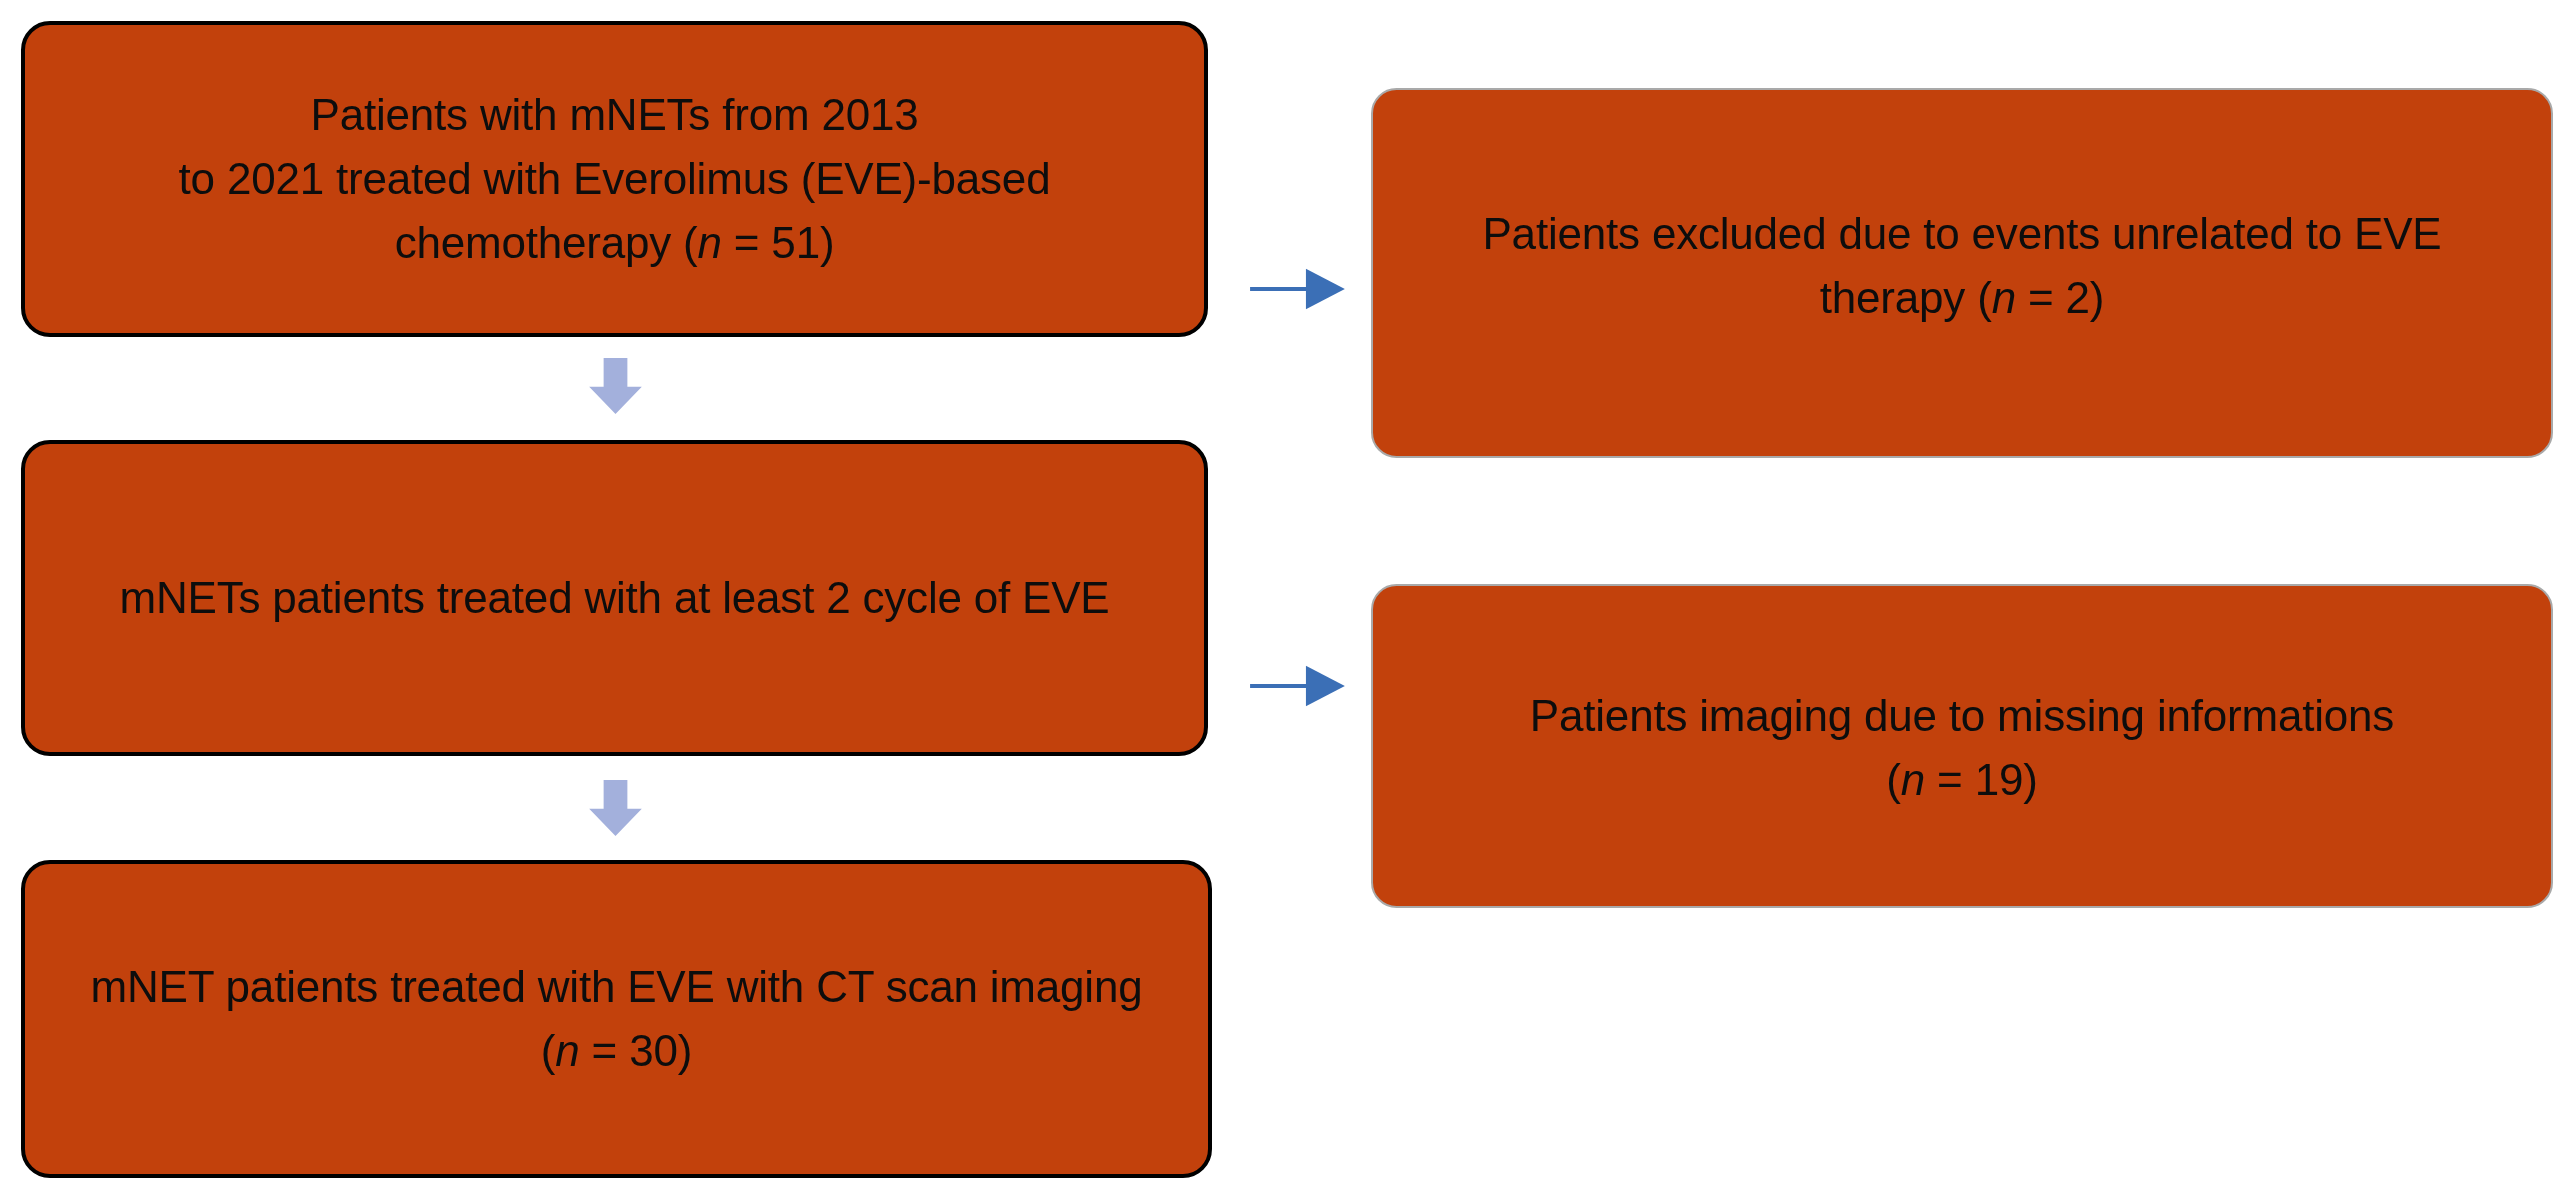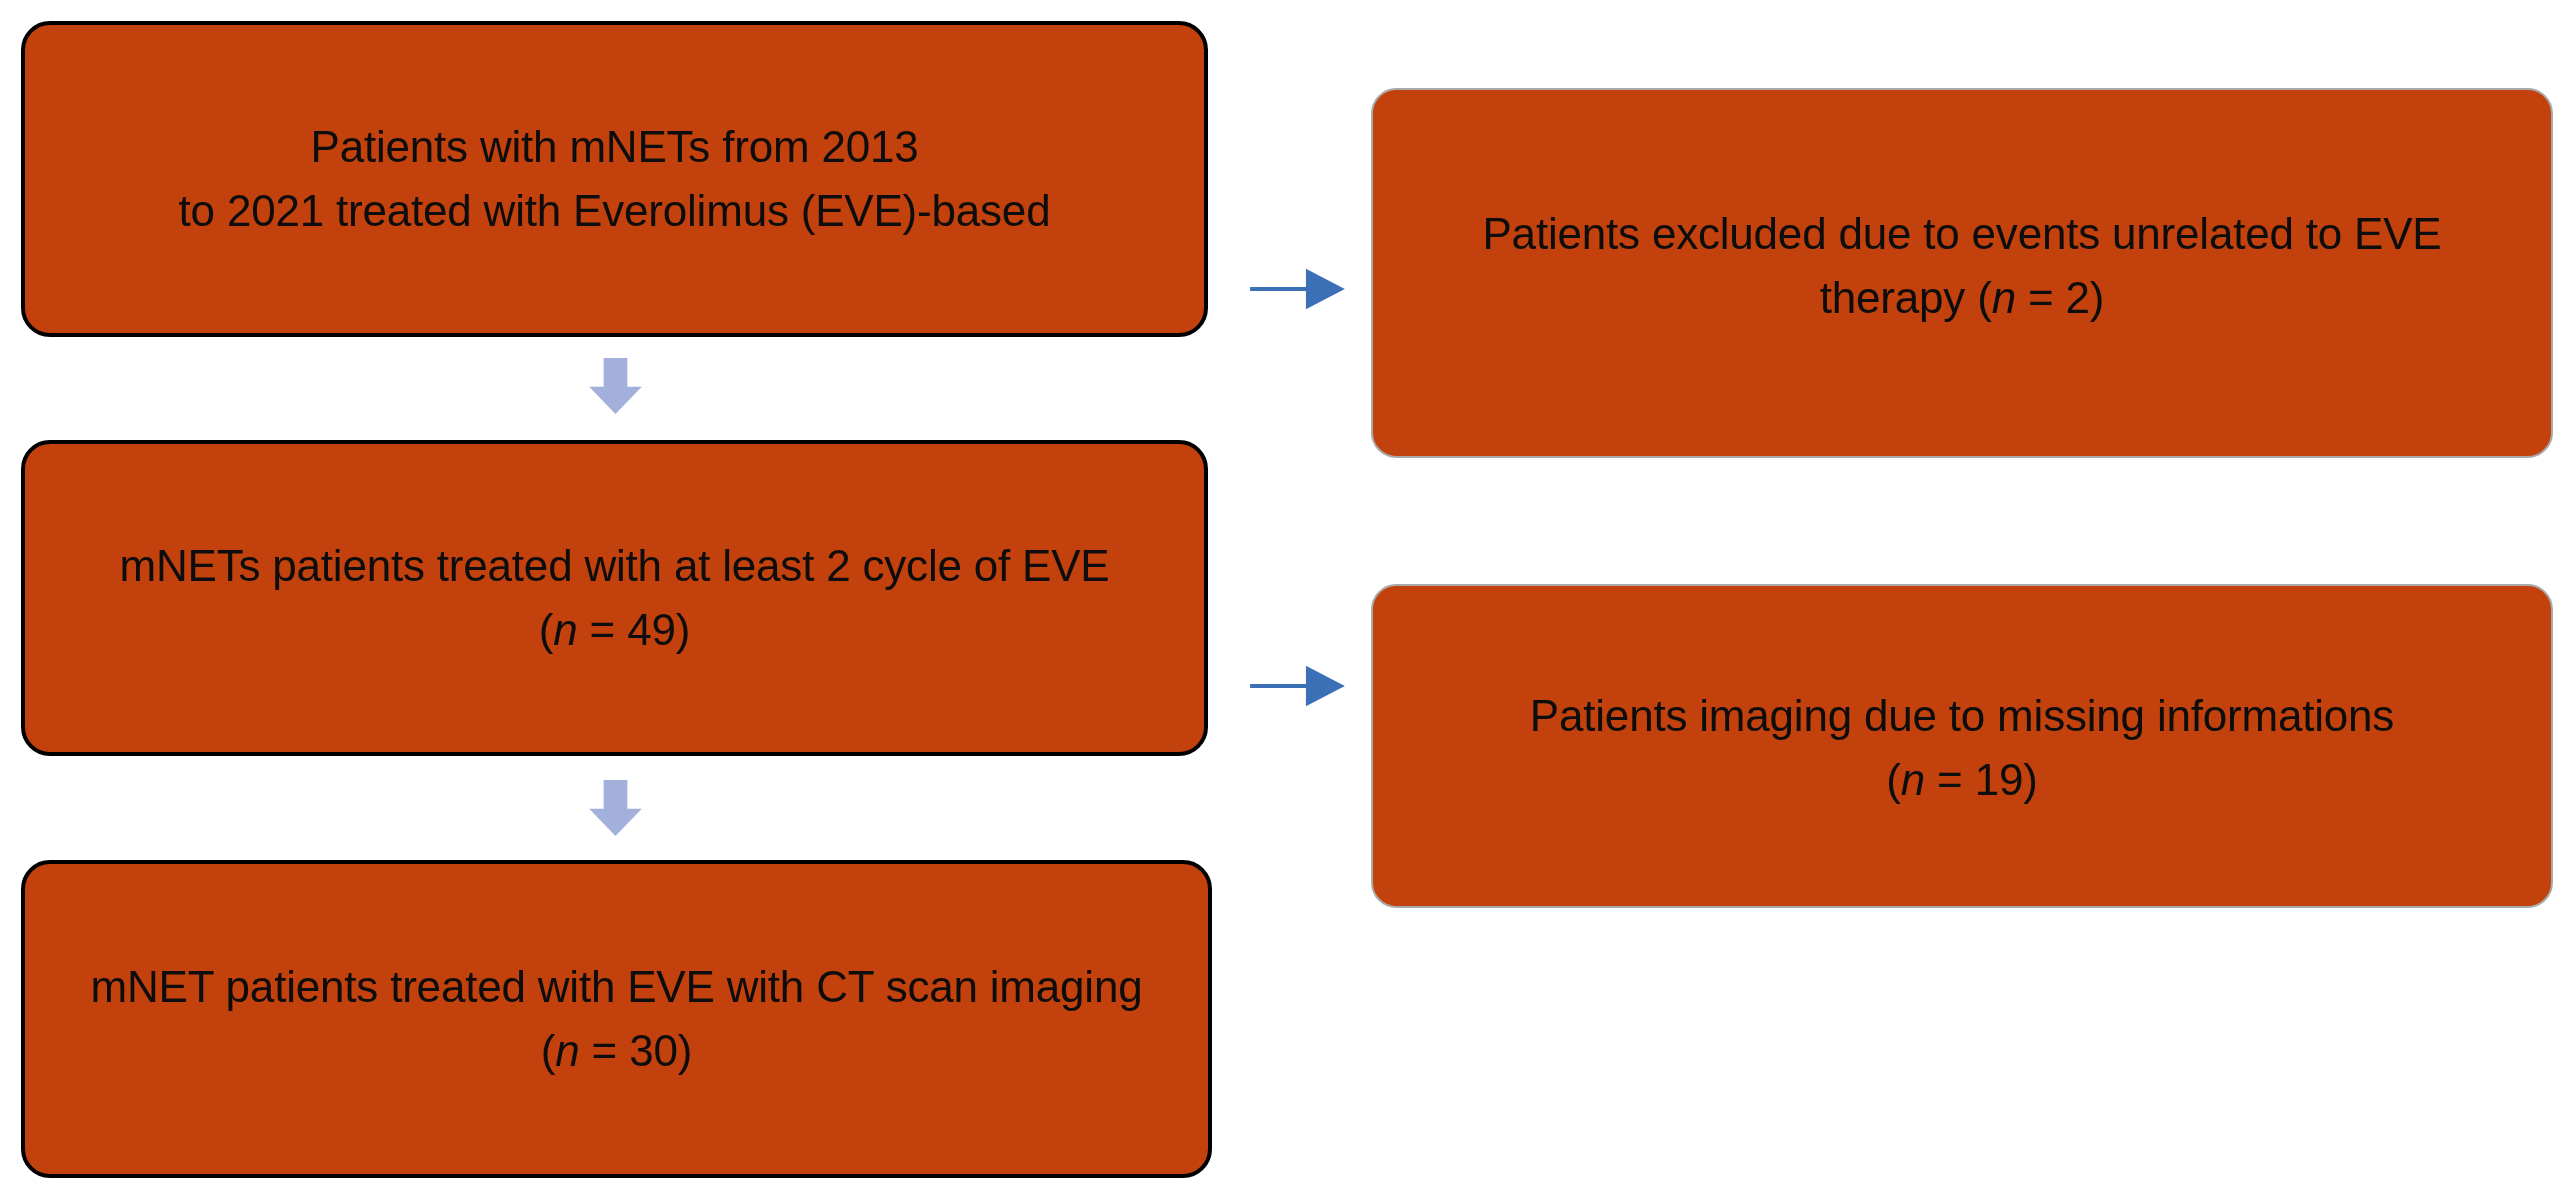--- a/index.html
+++ b/index.html
@@ -94,33 +94,33 @@
 </style>
 </head>
 <body>
 
 <div id="flowchart">
 
   <div class="node primary" id="box-enrolled">
     <div class="node-body">
       <div class="node-text">Patients with mNETs from 2013</div>
       <div class="node-text">to 2021 treated with Everolimus (EVE)-based</div>
+      <div class="node-text"><span>chemotherapy (</span><span class="np">n</span><span> = 51)</span></div>
     </div>
   </div>
 
   <div class="down-arrow" id="down-arrow-1">
     <svg viewBox="0 0 62 66" width="53" height="56">
       <polygon points="17,0 45,0 45,34 62,34 31,66 0,34 17,34" fill="#a3b0dc"></polygon>
     </svg>
   </div>
 
   <div class="node primary" id="box-cycle">
     <div class="node-body">
       <div class="node-text">mNETs patients treated with at least 2 cycle of EVE</div>
-      <div class="node-text"><span>(</span><span class="np">n</span><span> = 49)</span></div>
     </div>
   </div>
 
   <div class="down-arrow" id="down-arrow-2">
     <svg viewBox="0 0 62 66" width="53" height="56">
       <polygon points="17,0 45,0 45,34 62,34 31,66 0,34 17,34" fill="#a3b0dc"></polygon>
     </svg>
   </div>
 
   <div class="node primary" id="box-final">

